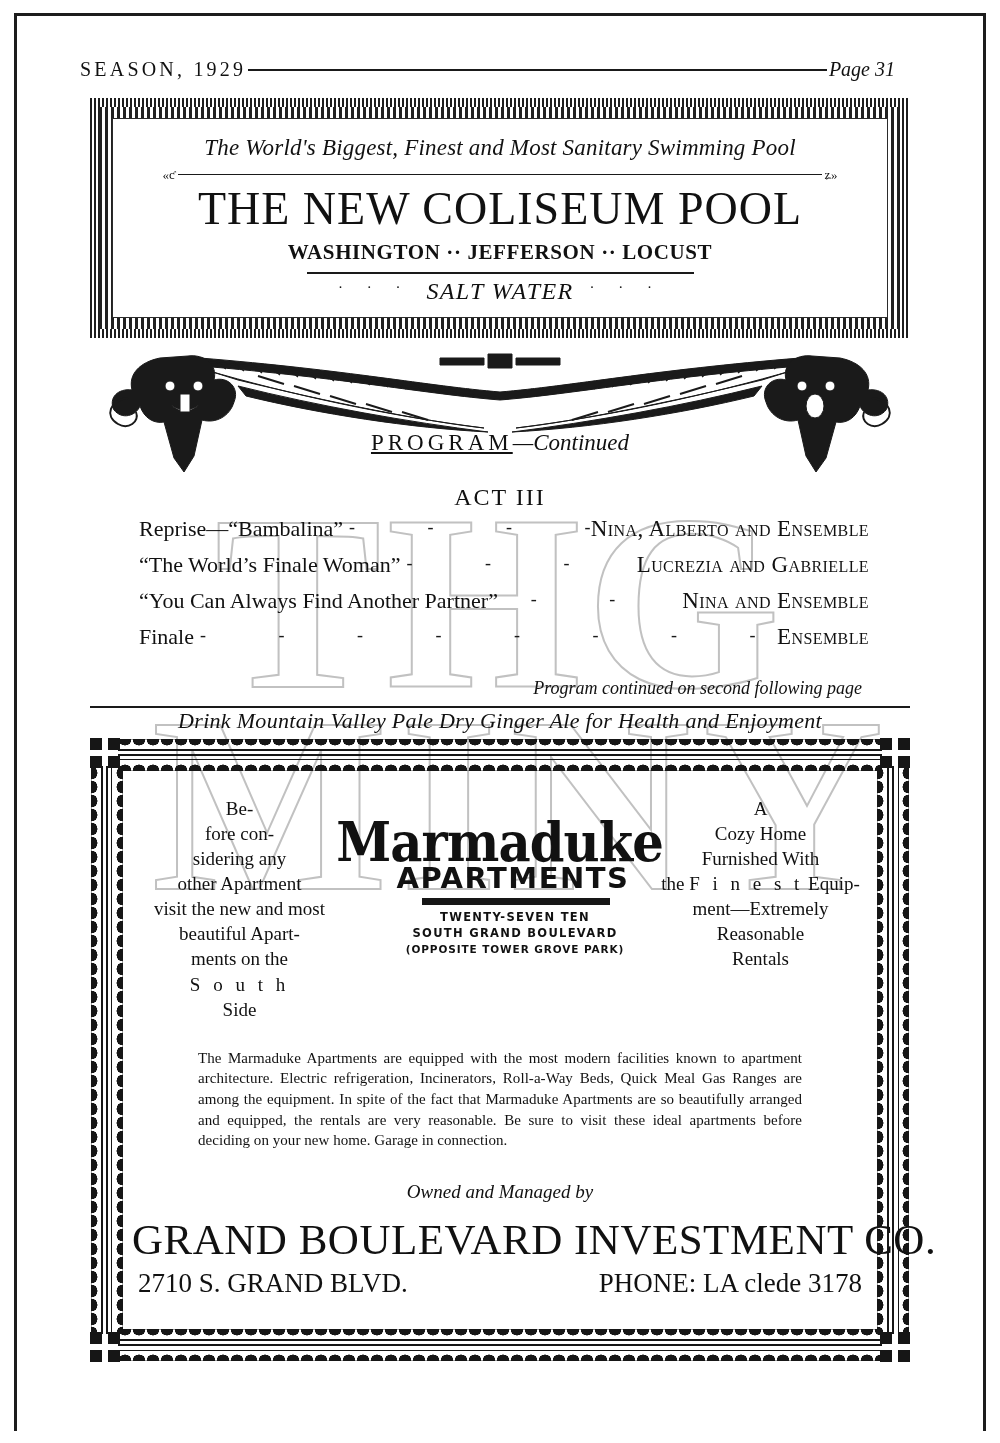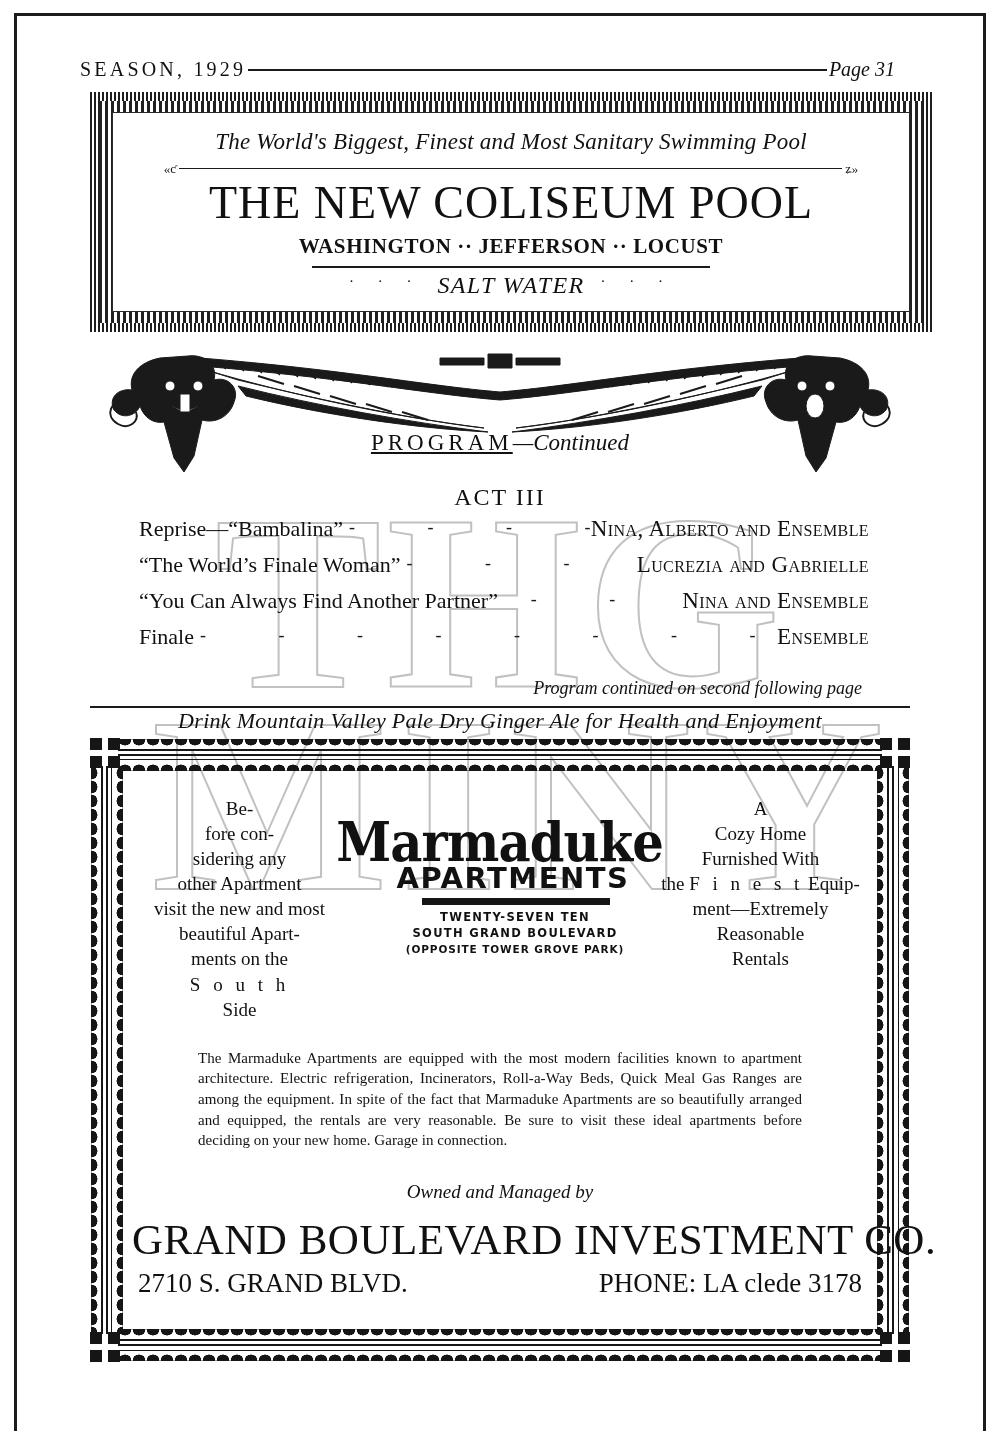--- a/index.html
+++ b/index.html
@@ -37,23 +37,22 @@
   }
   .season{
     font-size:20px;letter-spacing:3.2px;white-space:nowrap;
     font-family:"Liberation Serif", serif;
   }
   .toprule{flex:1;height:0;border-top:2px solid #1a1a1a;margin:0 2px;position:relative;top:1px;}
   .pageno{font-style:italic;font-size:20px;white-space:nowrap;}
 
   
   .pool-ad{
-    position:absolute;left:90px;top:92px;width:820px;height:240px;z-index:4;
+    position:absolute;left:90px;top:98px;width:820px;height:240px;z-index:4;
     background:#a21caf;
-    padding-left:22px;
   }
   .pool-outer{
     position:absolute;inset:0;
     background:
       repeating-linear-gradient(90deg,#1d1d1d 0px,#1d1d1d 2px,#fff 2px,#fff 4px);
     padding:5px;box-sizing:border-box;
   }
   .pool-mid{
     position:absolute;left:9px;top:9px;right:9px;bottom:9px;
     background:

